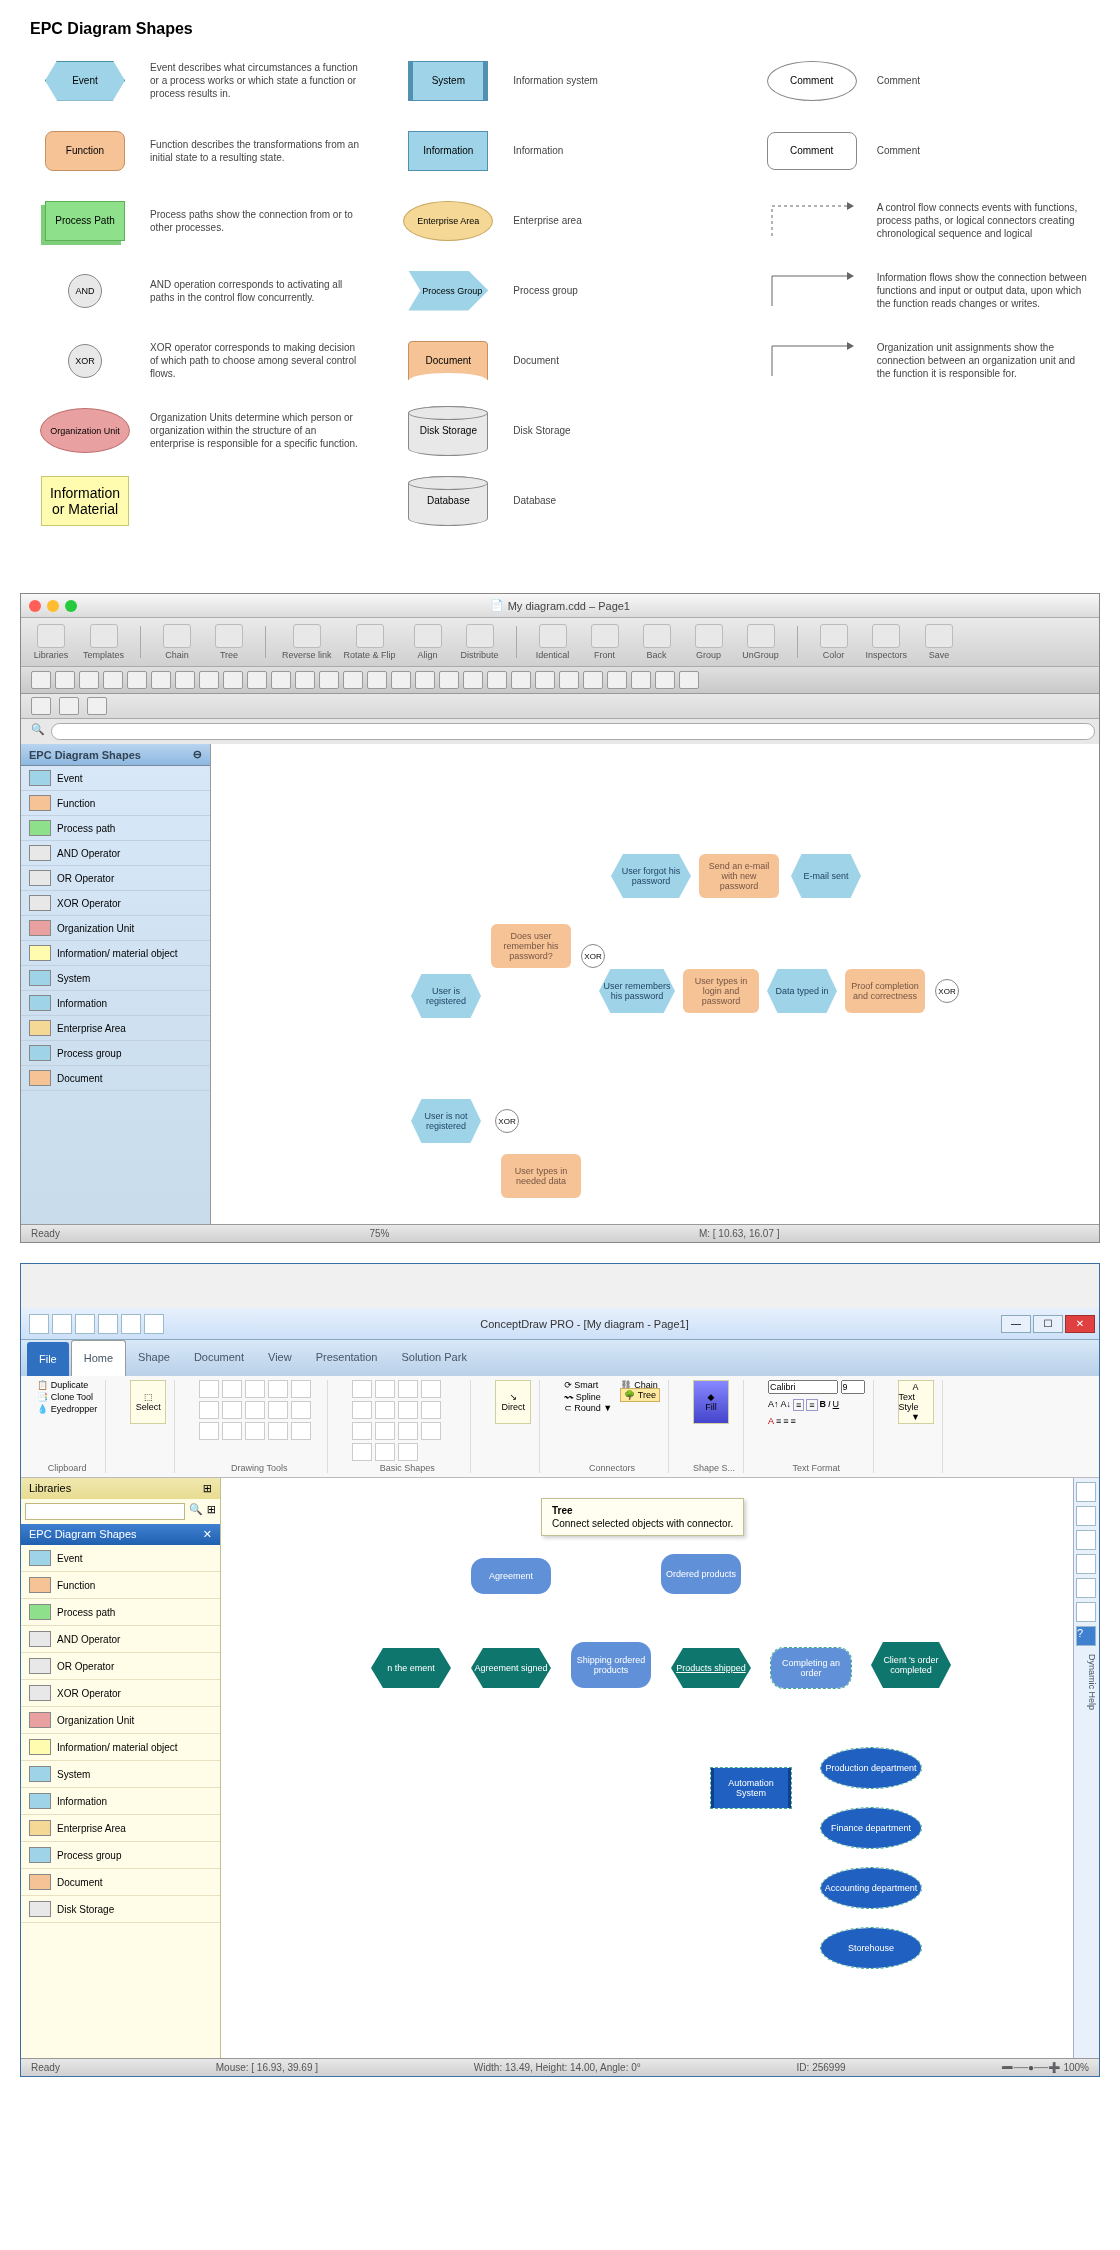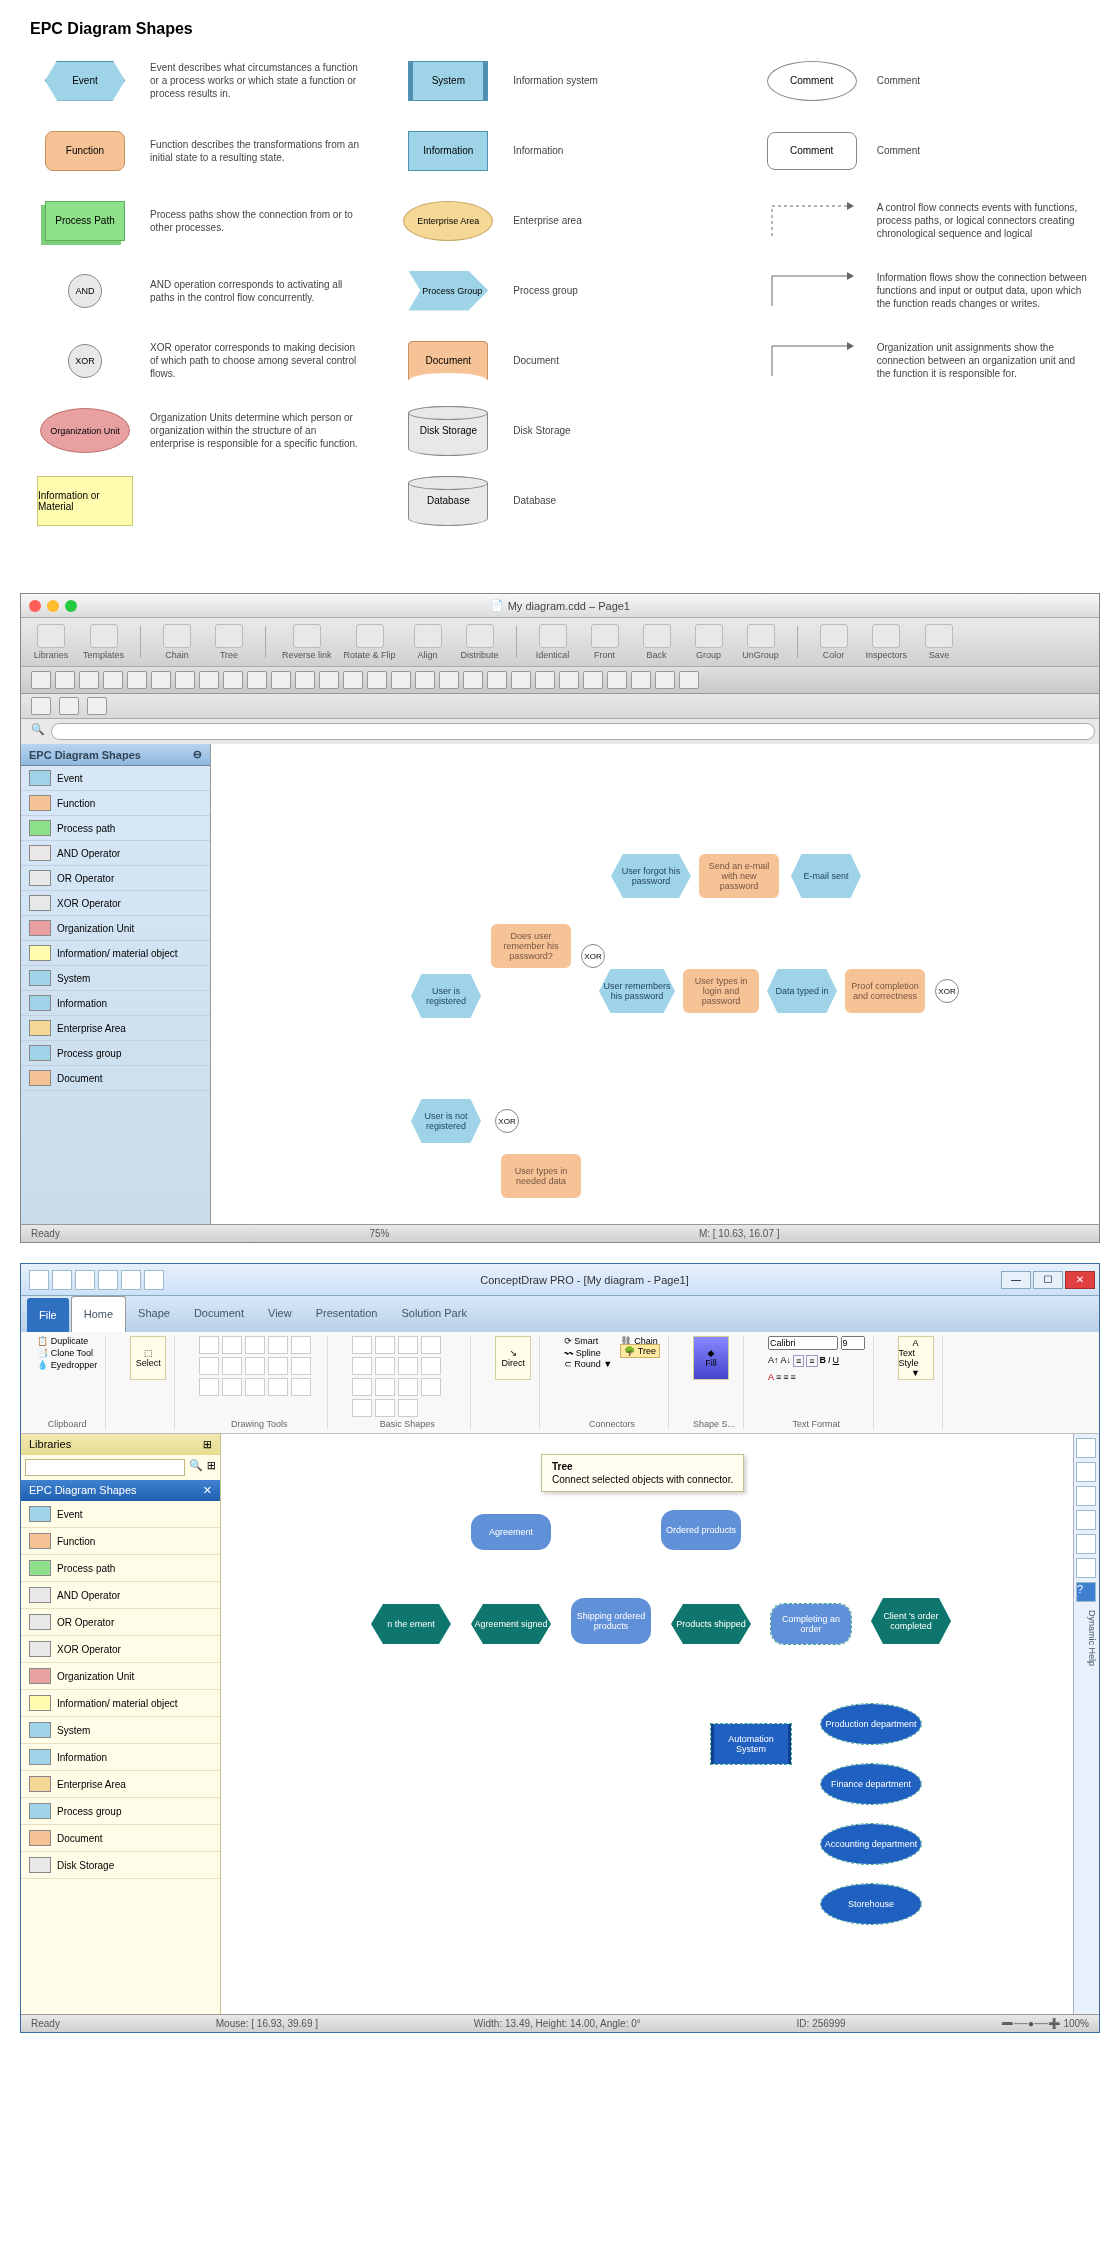--- a/index.html
+++ b/index.html
@@ -12,21 +12,21 @@
 .legend-row { display: flex; align-items: center; margin-bottom: 15px; min-height: 55px; }
 .shape-box { width: 110px; display: flex; align-items: center; justify-content: center; flex-shrink: 0; }
 .legend-desc { font-size: 10px; color: #444; line-height: 1.3; padding-left: 10px; }
 
 
 .hexagon { width: 80px; height: 40px; background: #9fd4e8; position: relative; display: flex; align-items: center; justify-content: center; font-size: 10px; clip-path: polygon(15% 0, 85% 0, 100% 50%, 85% 100%, 15% 100%, 0 50%); border: 1px solid #4a90a4; }
 .func-rect { width: 80px; height: 40px; background: #f5c396; border: 1px solid #c89060; border-radius: 8px; display: flex; align-items: center; justify-content: center; font-size: 10px; }
 .proc-path { width: 80px; height: 40px; background: #8ee08a; border: 1px solid #5bb057; position: relative; display: flex; align-items: center; justify-content: center; font-size: 10px; box-shadow: -4px 4px 0 #7dd079; }
 .circle-op { width: 34px; height: 34px; border: 1px solid #888; border-radius: 50%; background: #e8e8e8; display: flex; align-items: center; justify-content: center; font-size: 9px; }
 .org-ellipse { width: 90px; height: 45px; background: #e8a0a0; border: 1px solid #c07070; border-radius: 50%; display: flex; align-items: center; justify-content: center; font-size: 9px; text-align: center; }
-.info-rect { width: 96px; height: 50px; background: #fffcb0; border: 1px solid #c8c870; display: flex; align-items: center; justify-content: center; font-size: 10px; text-align: left; }
+.info-rect { width: 88px; height: 50px; background: #fffcb0; border: 1px solid #c8c870; display: flex; align-items: center; justify-content: center; font-size: 14px; text-align: center; }
 .sys-rect { width: 80px; height: 40px; background: #9fd4e8; border-left: 5px solid #5090b0; border-right: 5px solid #5090b0; border-top: 1px solid #5090b0; border-bottom: 1px solid #5090b0; display: flex; align-items: center; justify-content: center; font-size: 10px; }
 .info-shape { width: 80px; height: 40px; background: #9fd4e8; border: 1px solid #5090b0; display: flex; align-items: center; justify-content: center; font-size: 10px; }
 .ent-ellipse { width: 90px; height: 40px; background: #f5d896; border: 1px solid #c8a860; border-radius: 50%; display: flex; align-items: center; justify-content: center; font-size: 9px; }
 .proc-group { width: 80px; height: 40px; background: #9fd4e8; clip-path: polygon(0 0, 75% 0, 100% 50%, 75% 100%, 0 100%, 15% 50%); display: flex; align-items: center; justify-content: center; font-size: 9px; text-align: center; padding-left: 8px; }
 .doc-shape { width: 80px; height: 40px; background: #f5c396; border: 1px solid #c89060; border-radius: 4px 4px 0 0; display: flex; align-items: center; justify-content: center; font-size: 10px; position: relative; }
 .doc-shape::after { content: ''; position: absolute; bottom: -1px; left: -1px; right: -1px; height: 8px; background: #fff; border-radius: 50% 50% 0 0 / 100% 100% 0 0; }
 .cylinder { width: 80px; height: 50px; background: #e8e8e8; border: 1px solid #888; border-radius: 50% / 15%; display: flex; align-items: center; justify-content: center; font-size: 10px; position: relative; }
 .cylinder::before { content: ''; position: absolute; top: -1px; left: -1px; right: -1px; height: 12px; border: 1px solid #888; border-radius: 50%; background: #e8e8e8; }
 .comment-bubble { width: 90px; height: 40px; border: 1px solid #888; border-radius: 50%; display: flex; align-items: center; justify-content: center; font-size: 10px; background: #fff; position: relative; }
 .comment-rect { width: 90px; height: 38px; border: 1px solid #888; border-radius: 8px; display: flex; align-items: center; justify-content: center; font-size: 10px; background: #fff; position: relative; }
@@ -52,21 +52,21 @@
 .sb-search input { flex: 1; border: 1px solid #aaa; border-radius: 10px; padding: 2px 8px; font-size: 10px; }
 .sb-item { display: flex; align-items: center; gap: 6px; padding: 4px 8px; font-size: 10px; border-bottom: 1px solid #c0d0e0; cursor: pointer; }
 .sb-shape { width: 22px; height: 16px; border: 1px solid #888; flex-shrink: 0; }
 .canvas { flex: 1; background: #fff; position: relative; overflow: hidden; }
 .canvas-content { position: relative; width: 100%; height: 100%; }
 
 .statusbar { background: linear-gradient(#e8e8e8, #d0d0d0); border-top: 1px solid #999; padding: 3px 10px; font-size: 10px; color: #555; display: flex; justify-content: space-between; }
 
 
 .win-window { margin: 20px; border: 1px solid #3a6ea5; background: #f0f0f0; }
-.win-titlebar { background: linear-gradient(#e8f0fc, #cce0f8); height: 32px; display: flex; align-items: center; justify-content: space-between; padding: 0 4px; border-bottom: 1px solid #8ab; }
+.win-titlebar { background: linear-gradient(#e8f0fc, #cce0f8); height: 32px; display: flex; align-items: center; justify-content: space-between; padding: 0 4px; border-bottom: 1px solid #8ab; margin-top: 44px; }
 .win-title { font-size: 11px; color: #333; flex: 1; text-align: center; }
 .win-controls { display: flex; gap: 2px; }
 .win-ctrl { width: 30px; height: 18px; border: 1px solid #8ab; background: #e8f0fc; font-size: 10px; display: flex; align-items: center; justify-content: center; }
 .win-ctrl.close { background: #e04040; color: #fff; border-color: #a03030; }
 .win-tabs { background: linear-gradient(#d8e8f8, #b8d0e8); display: flex; font-size: 11px; padding-left: 4px; }
 .win-tab { padding: 11px 12px; cursor: pointer; color: #456; }
 .win-tab.active { background: #fff; border: 1px solid #999; border-bottom: none; border-radius: 3px 3px 0 0; }
 .win-tab.file { background: #3070c0; color: #fff; border-radius: 3px 3px 0 0; margin: 2px 2px 0; }
 .ribbon { background: #f8f8f8; border-bottom: 1px solid #bbb; padding: 4px 8px; display: flex; gap: 16px; font-size: 9px; min-height: 72px; }
 .ribbon-group { border-right: 1px solid #ddd; padding: 0 8px; display: flex; flex-direction: column; justify-content: space-between; }
@@ -636,21 +636,21 @@
           </div>
         </div>
     </div>
     <div class="win-canvas">
       <div class="canvas-content" id="wincanvas">
           <div class="node n-func2" style="left: 250px; top: 80px; width: 80px; height: 36px;">Agreement</div>
           <div class="node n-func2" style="left: 440px; top: 76px; width: 80px; height: 40px;">Ordered products</div>
           <div class="node n-hex2" style="left: 150px; top: 170px; width: 80px; height: 40px;">n the ement</div>
           <div class="node n-hex2" style="left: 250px; top: 170px; width: 80px; height: 40px;">Agreement signed</div>
           <div class="node n-func2" style="left: 350px; top: 164px; width: 80px; height: 46px;">Shipping ordered products</div>
-          <div class="node n-hex2" style="left: 450px; top: 170px; width: 80px; height: 40px;">Products shipped</div>
+          <div class="node n-hex2" style="left: 450px; top: 170px; width: 80px; height: 40px; text-decoration: underline;">Products shipped</div>
           <div class="node n-func2" style="outline: rgb(68, 170, 136) dashed 1px; left: 550px; top: 170px; width: 80px; height: 40px;">Completing an order</div>
           <div class="node n-hex2" style="left: 650px; top: 164px; width: 80px; height: 46px;">Client 's order completed</div>
           <div class="node n-sys" style="outline: rgb(68, 170, 136) dashed 1px; left: 490px; top: 290px; width: 80px; height: 40px;">Automation System</div>
           <div class="node n-ell" style="outline: rgb(68, 170, 136) dashed 1px; left: 600px; top: 270px; width: 100px; height: 40px;">Production department</div>
           <div class="node n-ell" style="outline: rgb(68, 170, 136) dashed 1px; left: 600px; top: 330px; width: 100px; height: 40px;">Finance department</div>
           <div class="node n-ell" style="outline: rgb(68, 170, 136) dashed 1px; left: 600px; top: 390px; width: 100px; height: 40px;">Accounting department</div>
           <div class="node n-ell" style="outline: rgb(68, 170, 136) dashed 1px; left: 600px; top: 450px; width: 100px; height: 40px;">Storehouse</div>
         </div>
       <div class="tooltip" style="top:20px;left:320px;">
         <b>Tree</b>

